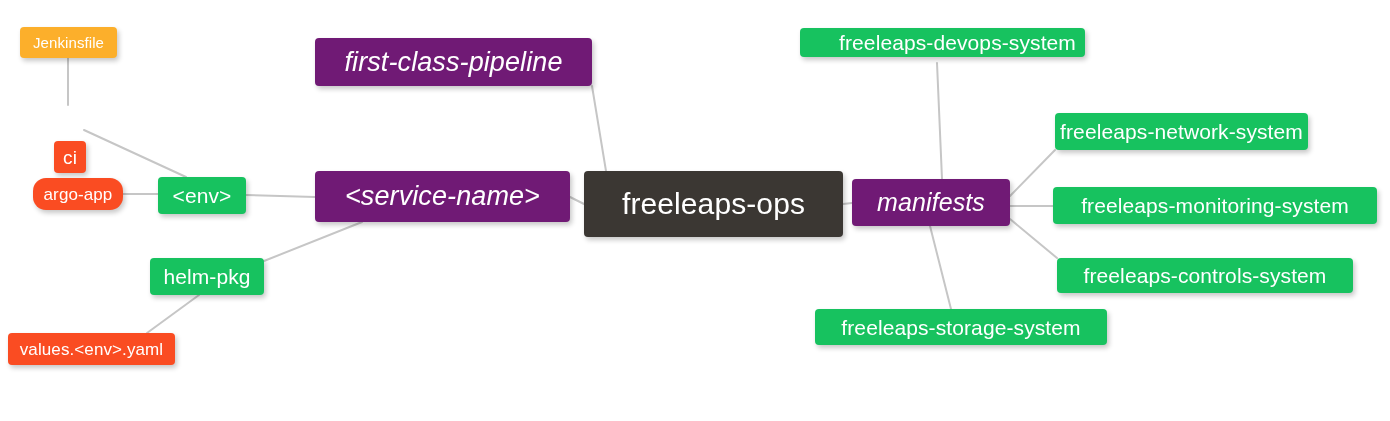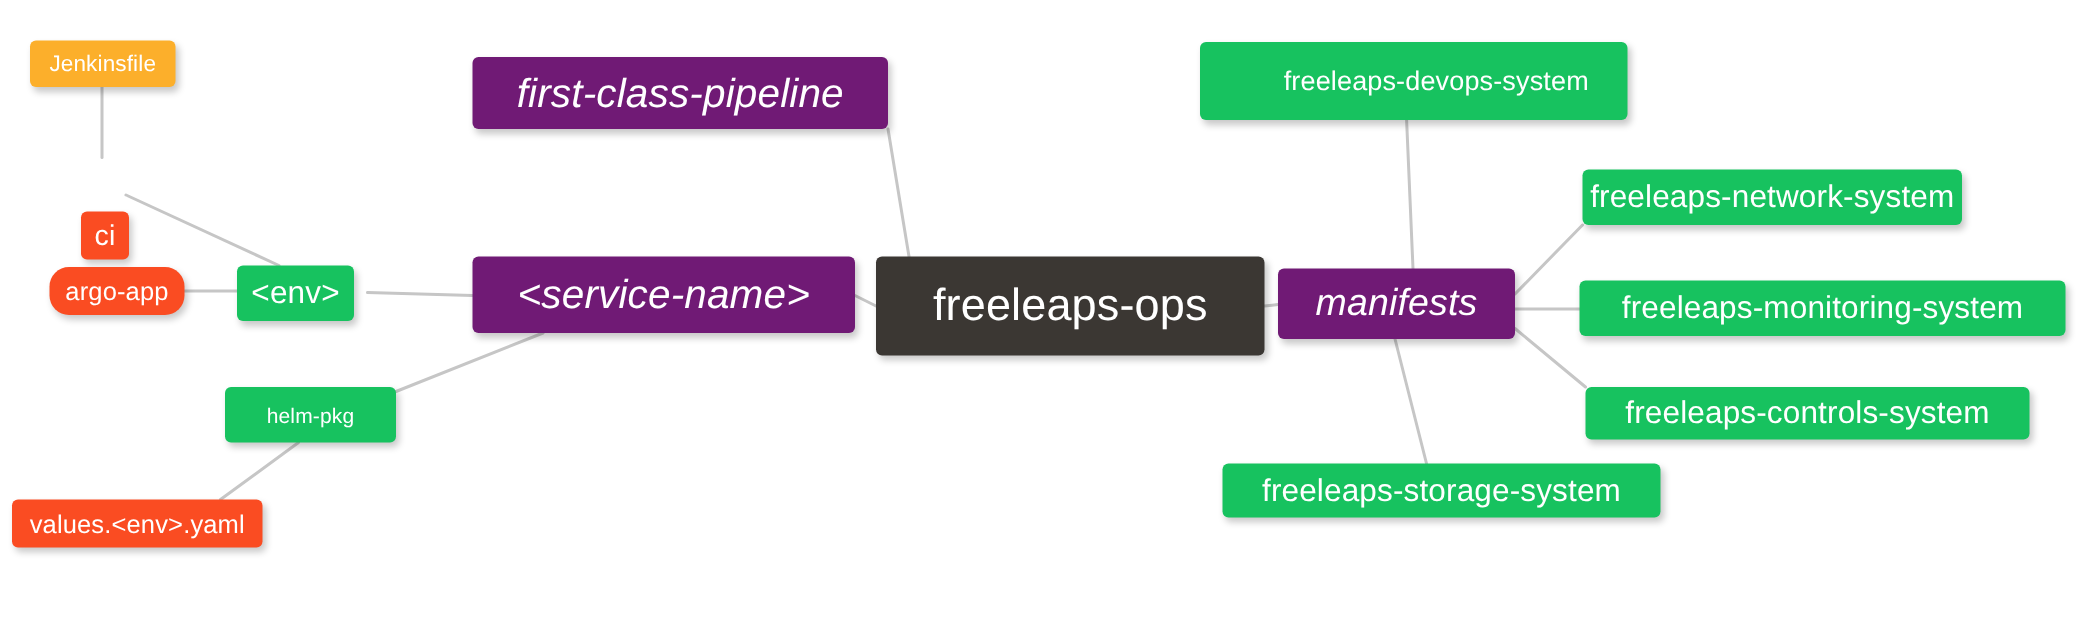--- a/index.html
+++ b/index.html
@@ -76,39 +76,39 @@
       </div>
       <div class="node n-blue" style="left: 315px; top: 171px; width: 255px; height: 51px; font-size: 27px;">
         <span>&lt;service-name&gt;</span>
       </div>
       <div class="node n-blue" style="left: 315px; top: 38px; width: 277px; height: 48px; font-size: 27px;">
         <span>first-class-pipeline</span>
       </div>
       <div class="node n-blue" style="left: 852px; top: 179px; width: 158px; height: 47px; font-size: 25px;">
         <span>manifests</span>
       </div>
-      <div class="node n-green" style="left: 158px; top: 177px; width: 78px; height: 37px; font-size: 21px;">
+      <div class="node n-green" style="left: 158px; top: 177px; width: 88px; height: 37px; font-size: 21px;">
         <span>&lt;env&gt;</span>
       </div>
-      <div class="node n-green" style="left: 150px; top: 258px; width: 114px; height: 37px; font-size: 14px;">
+      <div class="node n-green" style="left: 150px; top: 258px; width: 114px; height: 37px; font-size: 21px;">
         <span>helm-pkg</span>
       </div>
       <div class="node n-red" style="left: 54px; top: 105px; width: 32px; height: 32px; font-size: 19px; margin-top: 36px;">
         <span>ci</span>
       </div>
       <div class="node n-orange" style="left: 20px; top: 27px; width: 97px; height: 31px; font-size: 15px;">
         <span>Jenkinsfile</span>
       </div>
       <div class="node n-red" style="left: 33px; top: 178px; width: 90px; height: 32px; font-size: 17px; border-radius: 13px;">
         <span>argo-app</span>
       </div>
       <div class="node n-red" style="left: 8px; top: 333px; width: 167px; height: 32px; font-size: 17px;">
         <span>values.&lt;env&gt;.yaml</span>
       </div>
-      <div class="node n-green" style="left: 800px; top: 28px; width: 285px; height: 52px; font-size: 18px; padding-left: 40px;">
+      <div class="node n-green" style="left: 800px; top: 28px; width: 285px; height: 29px; font-size: 21px; padding-left: 40px;">
         <span>freeleaps-devops-system</span>
       </div>
       <div class="node n-green" style="left: 1055px; top: 113px; width: 253px; height: 37px; font-size: 21px;">
         <span>freeleaps-network-system</span>
       </div>
       <div class="node n-green" style="left: 1053px; top: 187px; width: 324px; height: 37px; font-size: 21px; align-items: center;">
         <span>freeleaps-monitoring-system</span>
       </div>
       <div class="node n-green" style="left: 1057px; top: 258px; width: 296px; height: 35px; font-size: 21px;">
         <span>freeleaps-controls-system</span>

